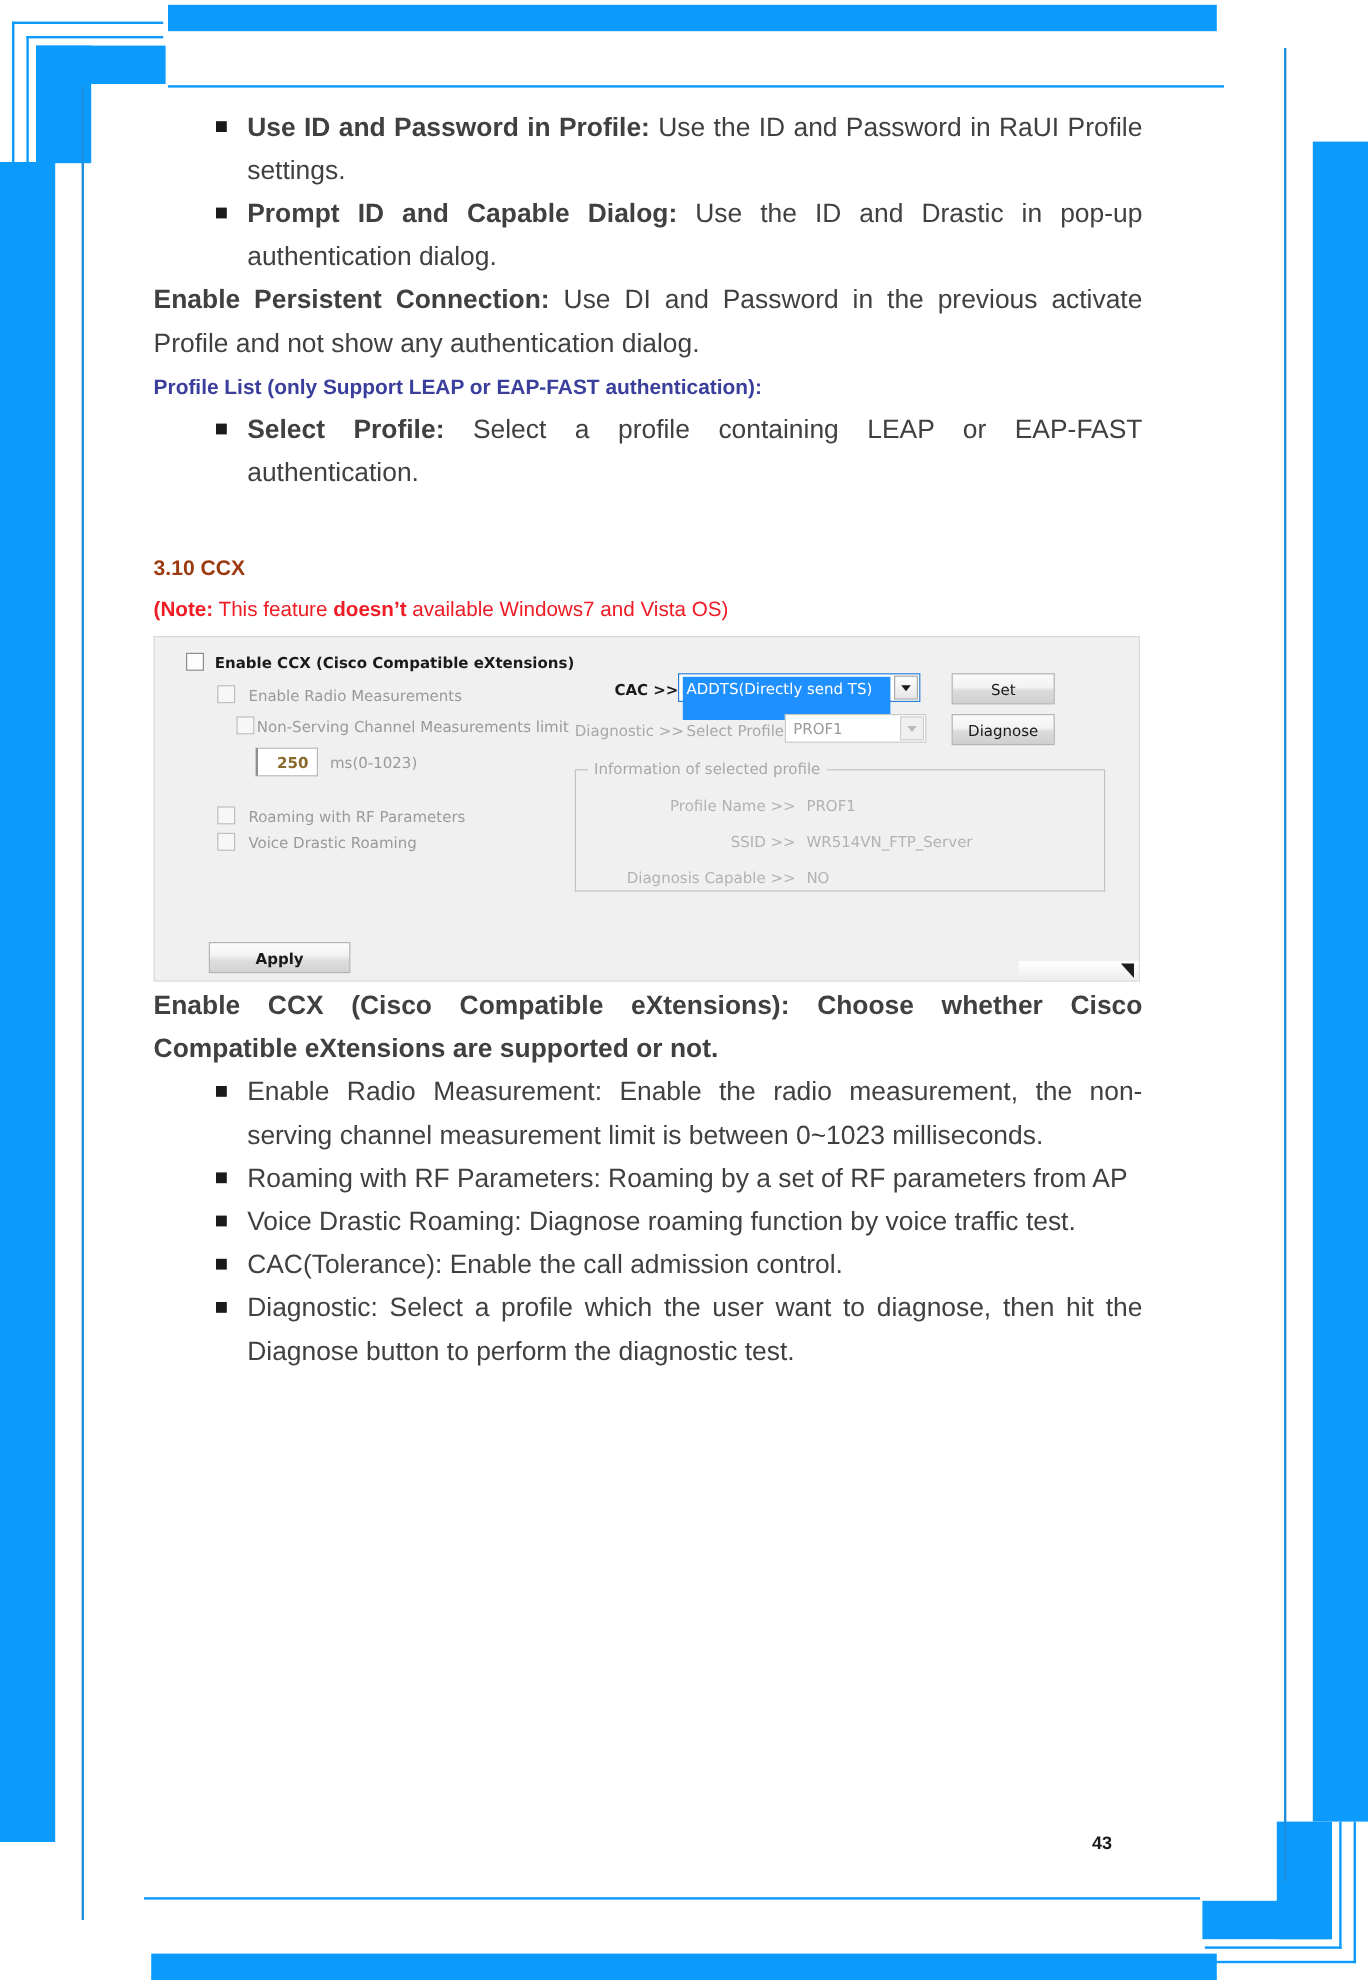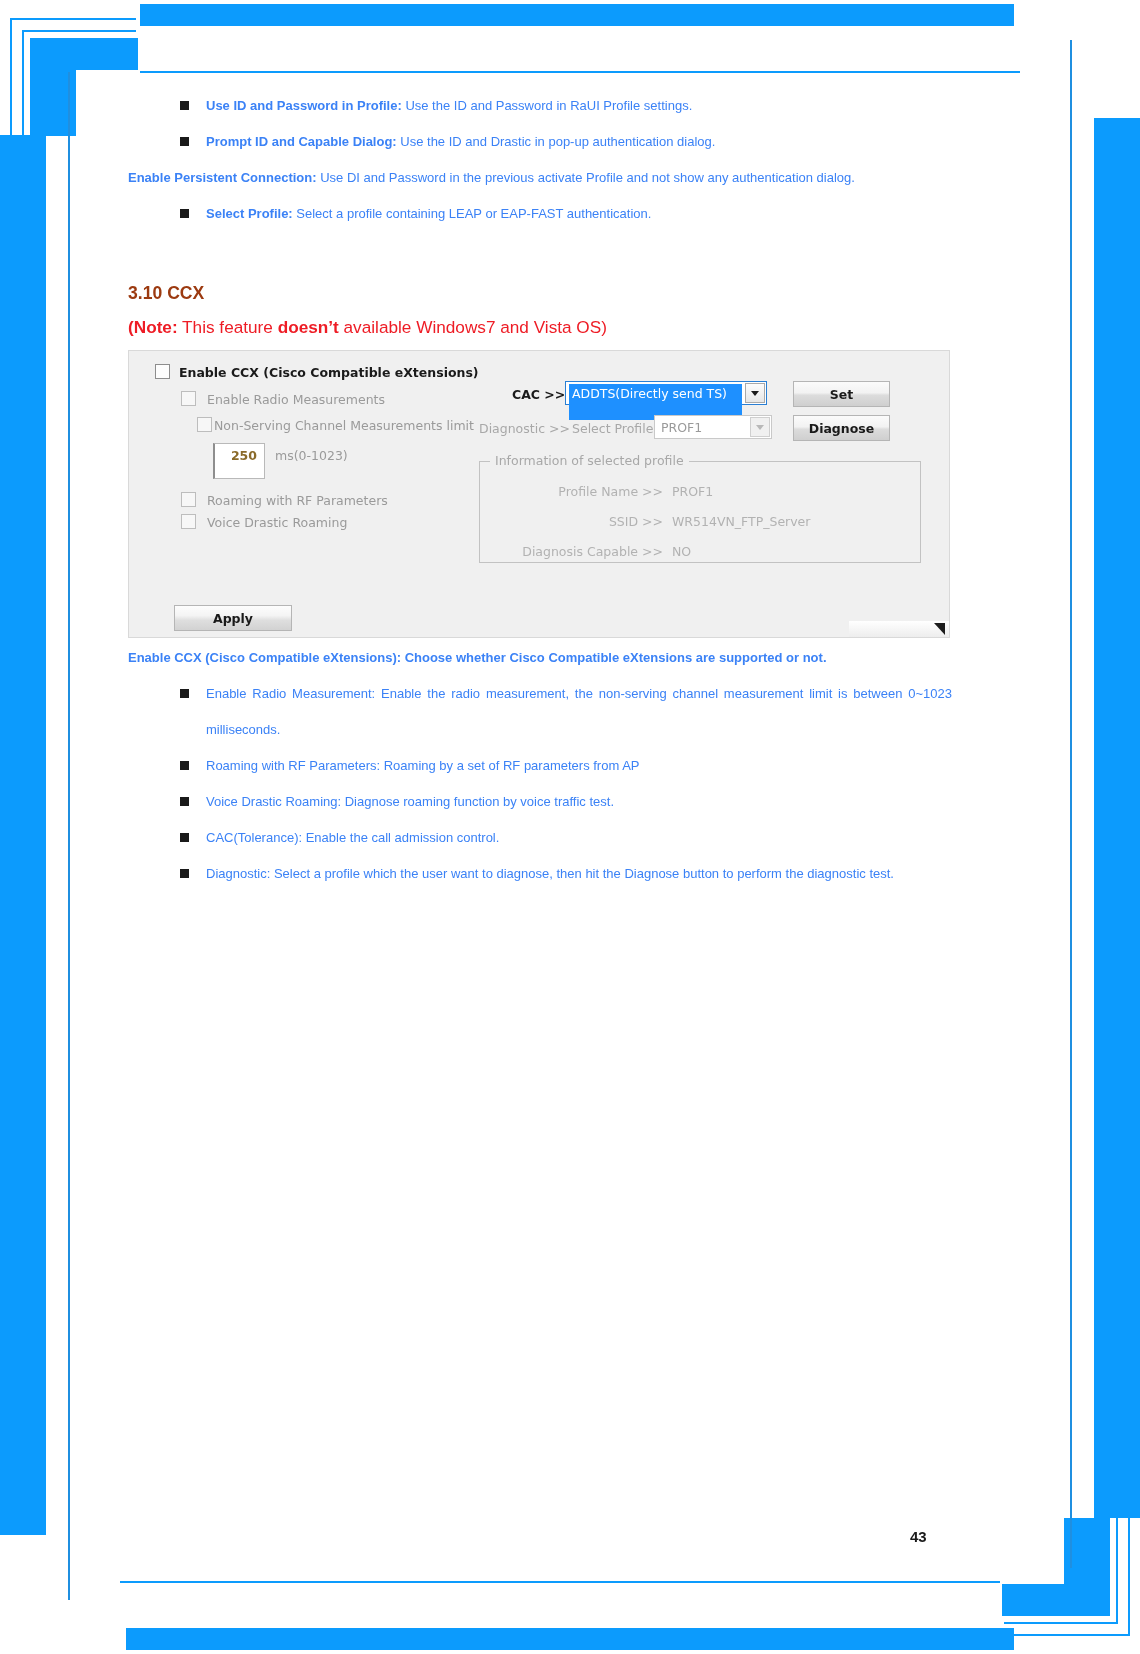--- a/index.html
+++ b/index.html
@@ -38,23 +38,23 @@
   .line-bot-thin  { position:absolute; left:120px; bottom:71px; width:880px; height:2px; background:#0c9bfd; }
 
   
   .content {
     position:absolute;
     left:128px; top:88px;
     width:824px;
   }
 
   .p, .bullet-text {
-    font-size:13px;
+    font-size:22px;
     line-height:36px;
-    color:#3b82f6;
+    color:#404040;
     text-align:justify;
     text-justify:inter-word;
   }
   .b { font-weight:bold; }
 
   .bullet-row { display:flex; align-items:flex-start; margin-left:52px; width:772px; }
   .bullet-sq {
     width:9px; height:9px; background:#1a1a1a;
     margin-top:13px; margin-right:17px; flex:0 0 auto;
   }
@@ -92,21 +92,21 @@
     background:#fdfdfd; border:1px solid #8d8d8d;
   }
   .cb.dim { border-color:#bdbdbd; background:#f7f7f7; }
 
   .t-dark  { color:#1a1a1a; font-size:12.5px; font-weight:bold; }
   .t-gray  { color:#9a9a9a; font-size:12.5px; }
   .t-gray2 { color:#a8a8a8; font-size:12.5px; }
   .t-gray3 { color:#b2b2b2; font-size:12.5px; }
 
   .spin {
-    position:absolute; width:52px; height:36px;
+    position:absolute; width:52px; height:24px;
     background:#ffffff; border:1px solid #b9b9b9;
     border-left:2px solid #8e8e8e;
   }
   .spin span {
     position:absolute; right:7px; top:4px;
     font-size:12.5px; color:#8a6a2a; font-weight:bold;
   }
 
   
   .combo {
@@ -127,25 +127,25 @@
     display:flex; align-items:center; justify-content:center;
   }
   .combo .arrowbox.dim { background:#f0f0f0; border-color:#cfcfcf; }
   .tri {
     width:0;height:0;border-left:4px solid transparent;border-right:4px solid transparent;
     border-top:5px solid #1a1a1a;
   }
   .tri.dim { border-top-color:#b8b8b8; }
 
   .btn {
-    position:absolute; height:26px; width:97px;
+    position:absolute; height:26px; width:86px;
     background:linear-gradient(#fbfbfb 0%,#f2f2f2 45%,#dcdcdc 55%,#cfcfcf 100%);
     border:1px solid #b5b5b5;
     display:flex; align-items:center; justify-content:center;
-    font-size:12.5px; color:#1a1a1a; font-weight:bold;
+    font-size:12.5px; color:#1a1a1a; font-weight:normal;
   }
   .btn.apply {
     width:118px; height:26px; font-weight:bold;
     background:linear-gradient(#fdfdfd 0%,#f4f4f4 40%,#dedede 60%,#d2d2d2 100%);
   }
 
   .group {
     position:absolute;
     border:1px solid #c2c2c2;
     background:transparent;
@@ -212,20 +212,21 @@
     <div class="bullet-sq"></div>
     <div class="bullet-text">
       <span class="b">Prompt ID and Capable Dialog:</span><span> Use the ID and Drastic in pop-up authentication dialog.</span>
     </div>
   </div>
 
   <div class="p plain-para">
     <span class="b">Enable Persistent Connection:</span><span> Use DI and Password in the previous activate Profile and not show any authentication dialog.</span>
   </div>
 
+  <div class="heading-blue">Profile List (only Support LEAP or EAP-FAST authentication):</div>
 
   <div class="bullet-row">
     <div class="bullet-sq"></div>
     <div class="bullet-text">
       <span class="b">Select Profile:</span><span> Select a profile containing LEAP or EAP-FAST authentication.</span>
     </div>
   </div>
 
 
   <div class="heading-sec">3.10 CCX</div>

